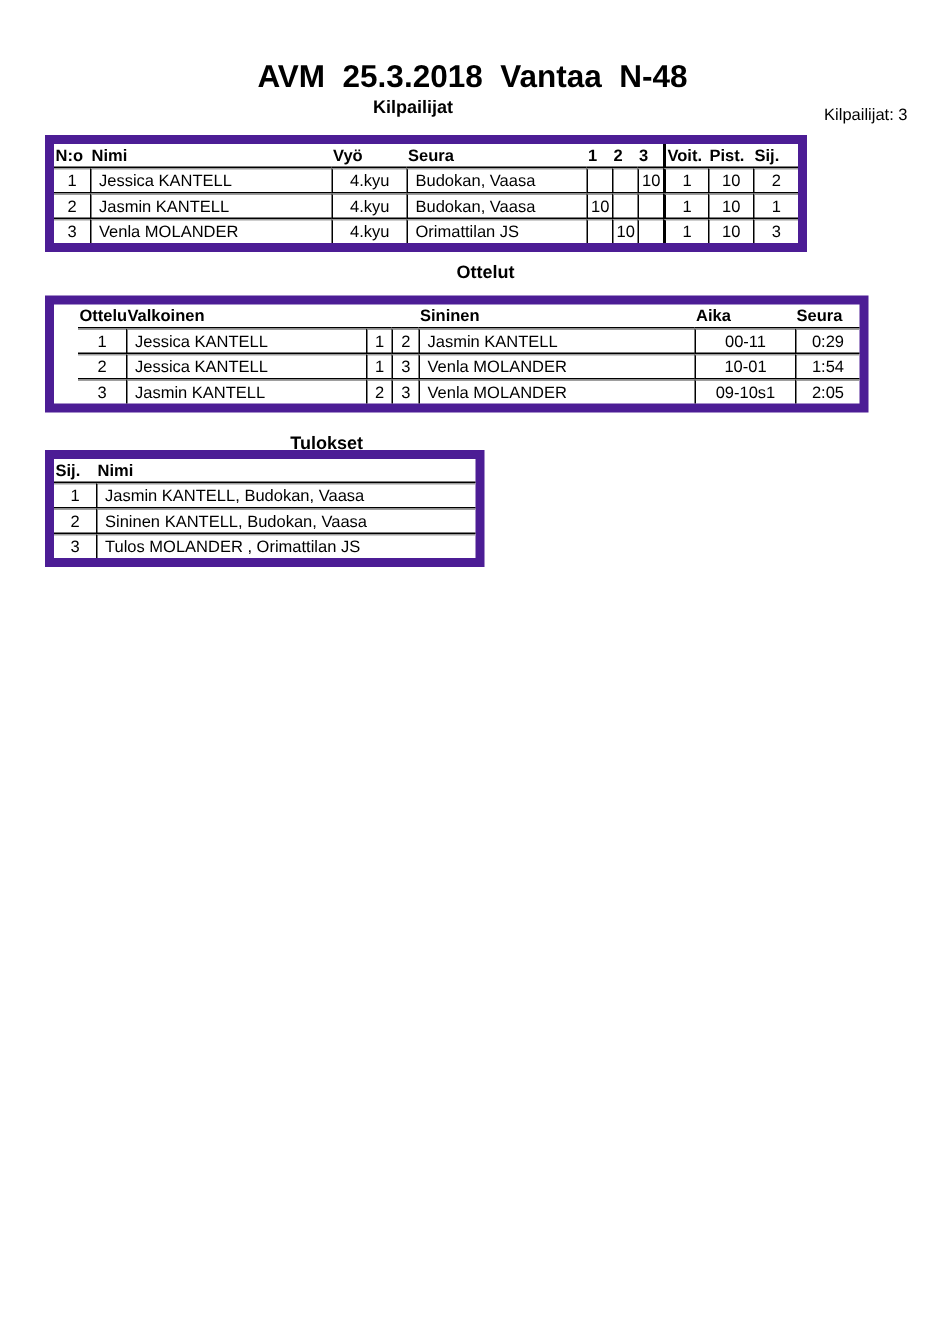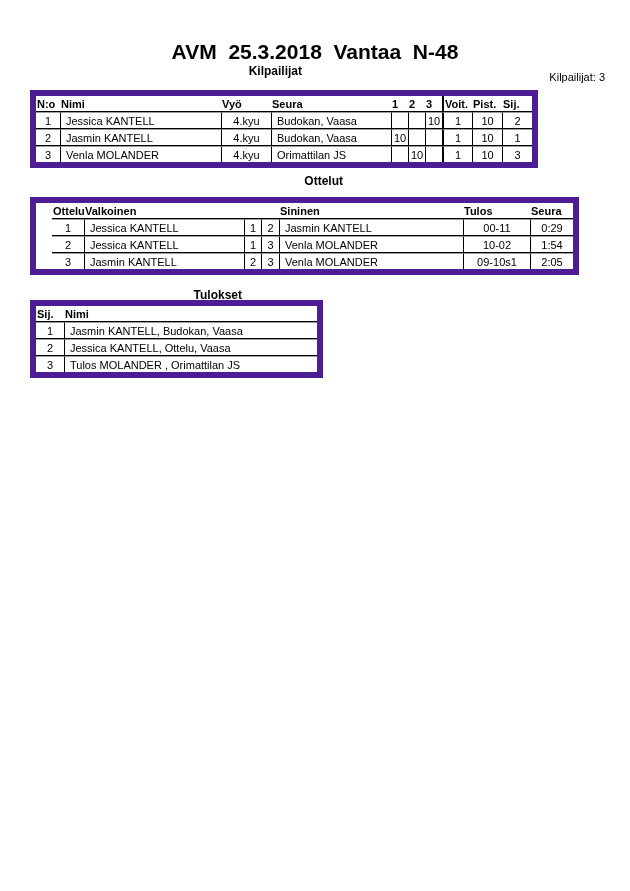--- a/index.html
+++ b/index.html
@@ -127,41 +127,41 @@
         <col style="width:67px">
         <col style="width:43px">
     </colgroup>
     <thead>
       <tr>
         <th class="left">Ottelu</th>
         <th>Valkoinen</th>
         <th></th>
         <th></th>
         <th>Sininen</th>
-        <th>Tulos</th>
+        <th>Aika</th>
         <th>Seura</th>
       </tr>
     </thead>
     <tbody>
       <tr>
         <td>1</td>
         <td class="name">Jessica KANTELL</td>
         <td>1</td>
         <td>2</td>
         <td class="name">Jasmin KANTELL</td>
         <td>00-11</td>
         <td>0:29</td>
       </tr>
       <tr>
         <td>2</td>
         <td class="name">Jessica KANTELL</td>
         <td>1</td>
         <td>3</td>
         <td class="name">Venla MOLANDER</td>
-        <td>10-02</td>
+        <td>10-01</td>
         <td>1:54</td>
       </tr>
       <tr>
         <td>3</td>
         <td class="name">Jasmin KANTELL</td>
         <td>2</td>
         <td>3</td>
         <td class="name">Venla MOLANDER</td>
         <td>09-10s1</td>
         <td>2:05</td>
@@ -182,21 +182,21 @@
         <th>Nimi</th>
       </tr>
     </thead>
     <tbody>
       <tr>
         <td>1</td>
         <td class="name">Jasmin KANTELL, Budokan, Vaasa</td>
       </tr>
       <tr>
         <td>2</td>
-        <td class="name">Jessica KANTELL, Ottelu, Vaasa</td>
+        <td class="name">Sininen KANTELL, Budokan, Vaasa</td>
       </tr>
       <tr>
         <td>3</td>
         <td class="name">Tulos MOLANDER , Orimattilan JS</td>
       </tr>
     </tbody>
   </table>
 
 </div>
 

